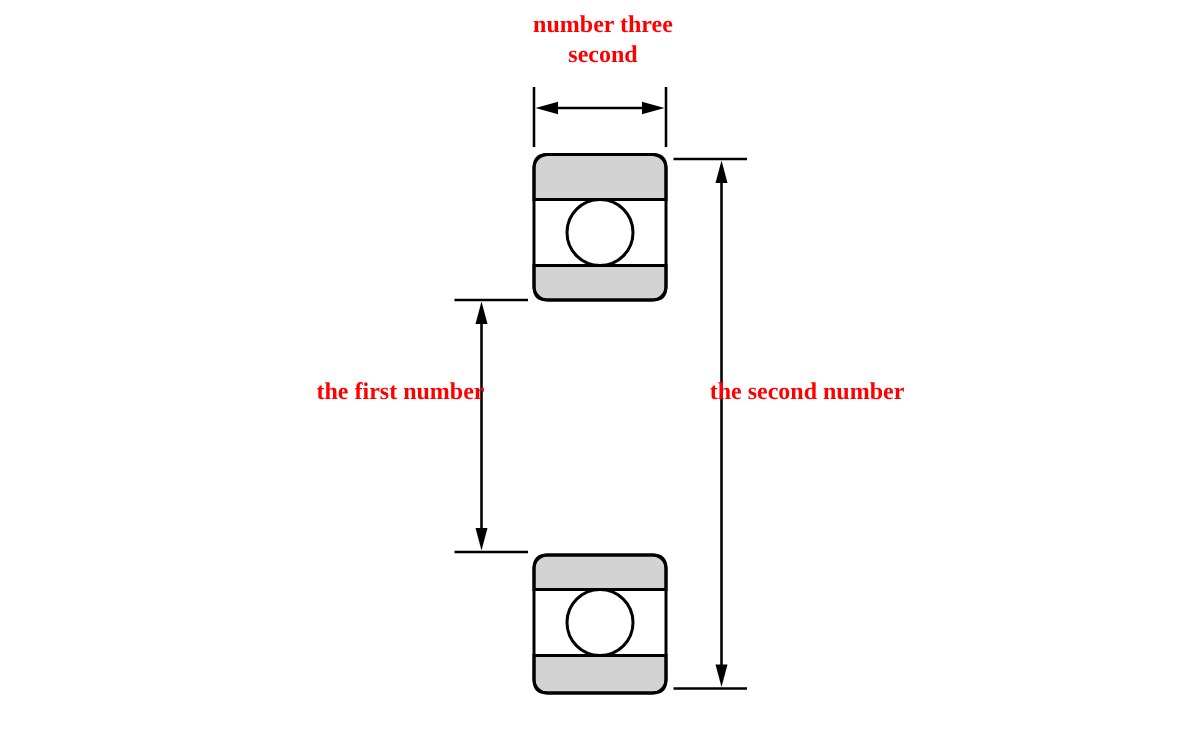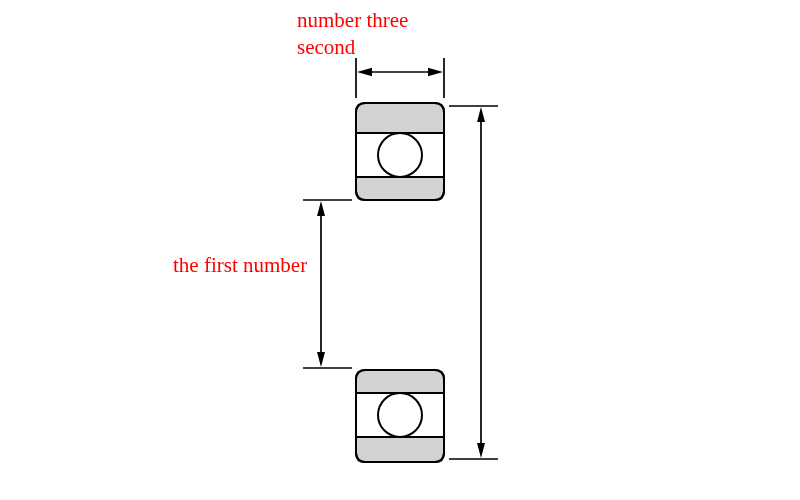--- a/index.html
+++ b/index.html
@@ -34,23 +34,24 @@
     stroke: var(--line, #000);
     stroke-width: 1.7;
   }
   .arrowhead {
     fill: var(--line, #000);
     stroke: none;
   }
   .diagram-label {
     position: absolute;
     color: var(--label-text, #ff0000);
-    font-weight: normal;
-    font-size: 21px;
+    font-weight: bold;
+    font-size: 16px;
     line-height: 1.28;
+    text-align: center;
     white-space: nowrap;
   }
 </style>
 </head>
 <body>
 
 <svg class="drawing" viewBox="0 0 800 500">
 
   <g>
     <path class="ring" d="M356,133 L356,112 Q356,103 365,103 L435,103 Q444,103 444,112 L444,133 Z"></path>
@@ -90,19 +91,19 @@
     <polygon class="arrowhead" points="481,458 477,443 485,443"></polygon>
   </g>
 
 </svg>
 
 <div class="diagram-label" style="left:297px; top:7px; width:210px;">
   <span>number three</span><br>
   <span>second</span>
 </div>
 
-<div class="diagram-label" style="left:173px; top:252px; width:220px;">
+<div class="diagram-label" style="left:157px; top:252px; width:220px;">
   <span>the first number</span><br>
 </div>
 
 <div class="diagram-label" style="left:427px; top:252px; width:222px;">
-  <br>
+  <span>the second number</span><br>
 </div>
 
 </body></html>

